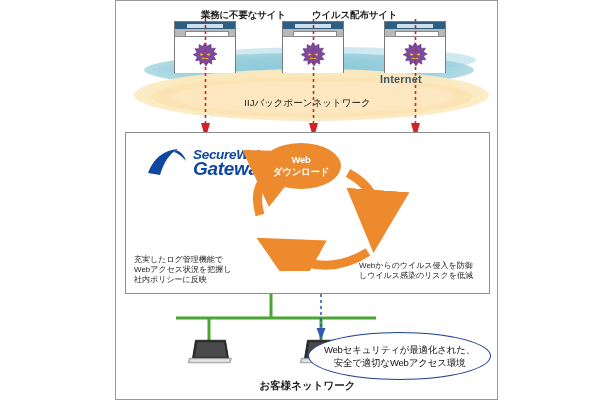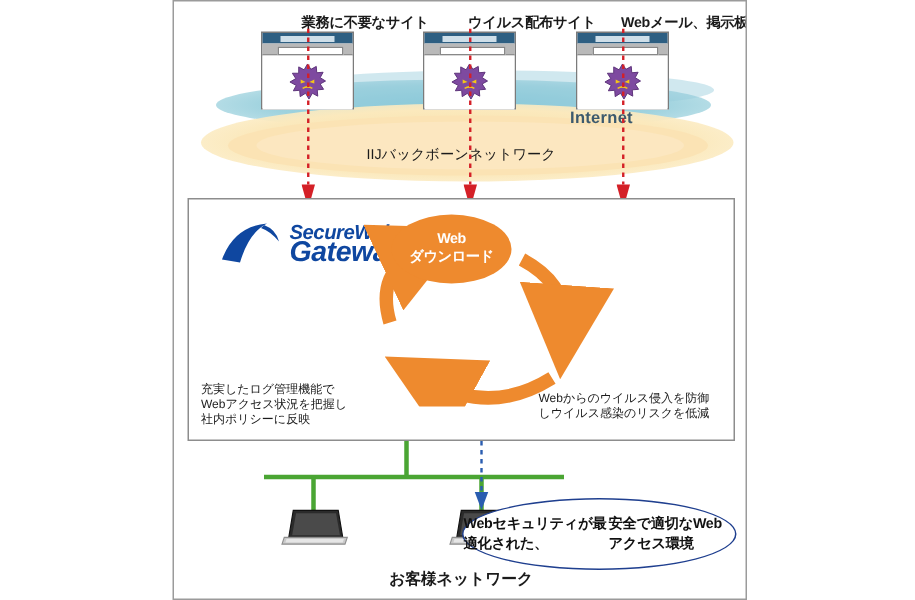--- a/index.html
+++ b/index.html
@@ -119,39 +119,38 @@
     position: absolute; left: 0; top: 378px; width: 383px;
     text-align:center; font-size: 10.5px; font-weight:bold; color:#1b1b1b;
   }
 
   
   #callout {
     position: absolute; left: 192px; top: 331px;
     width: 183px; height: 48px;
     border: 1.6px solid #1f3f8f; border-radius: 50%;
     background: #ffffff;
-    display:flex; flex-direction:row; align-items:center; justify-content:center;
-    font-size:9.5px; font-weight:bold; color:#111; line-height:13px; letter-spacing:-0.2px;
+    display:flex; flex-direction:column; align-items:center; justify-content:center;
+    font-size:9.5px; font-weight:normal; color:#111; line-height:13px; letter-spacing:-0.2px;
   }
 </style>
 </head>
 <body>
 
 <div id="stage">
   <div class="frame">
 
     <div class="ocean" id="ocean1"></div>
     <div class="ocean" id="ocean2"></div>
     <div class="ocean" id="sand1"></div>
     <div class="ocean" id="sand2"></div>
     <div class="ocean" id="sand3"></div>
 
     <div class="toplabel" id="lbl-a">業務に不要なサイト</div>
     <div class="toplabel" id="lbl-b">ウイルス配布サイト</div>
-    <div class="toplabel" id="lbl-c">Webメール、掲示板</div>
 
     <div class="browser" id="br-1">
       <div class="br-title"></div>
       <div class="br-tool"></div>
       <div class="br-body">
         <svg class="virus" width="26" height="26" viewBox="0 0 40 40">
           <path d="M20 1 L23.5 6.5 L29 3.5 L29.5 10 L36 9.5 L33 15 L38.5 18.5 L33 21.5 L36.5 27 L30 27.5 L30.5 34 L25 31 L21.5 37 L18 31 L12.5 34.5 L12 28 L5.5 28.5 L8.5 23 L2 19.5 L8 16 L4.5 10.5 L11 10.5 L11 4 L16.5 7 Z" fill="#7e4aa0" stroke="#5d3279" stroke-width="1"></path>
           <path d="M13 17 L18 19.5 L13 21 Z" fill="#f5c518"></path>
           <path d="M27 17 L22 19.5 L27 21 Z" fill="#f5c518"></path>
           <path d="M15 26 Q20 23 25 26" stroke="#f5c518" stroke-width="1.6" fill="none"></path>

